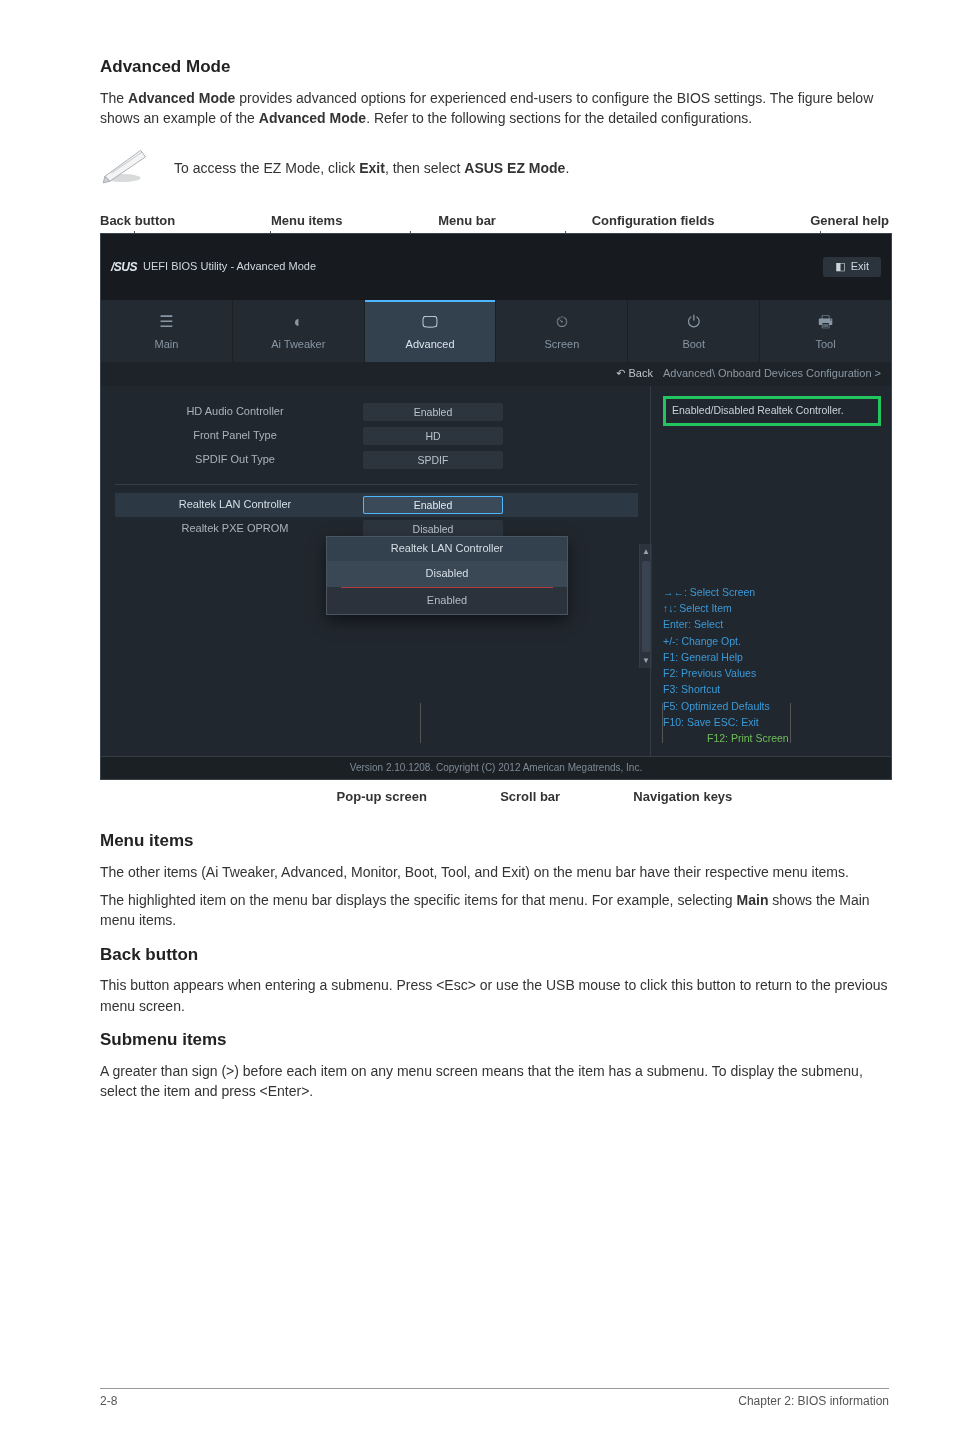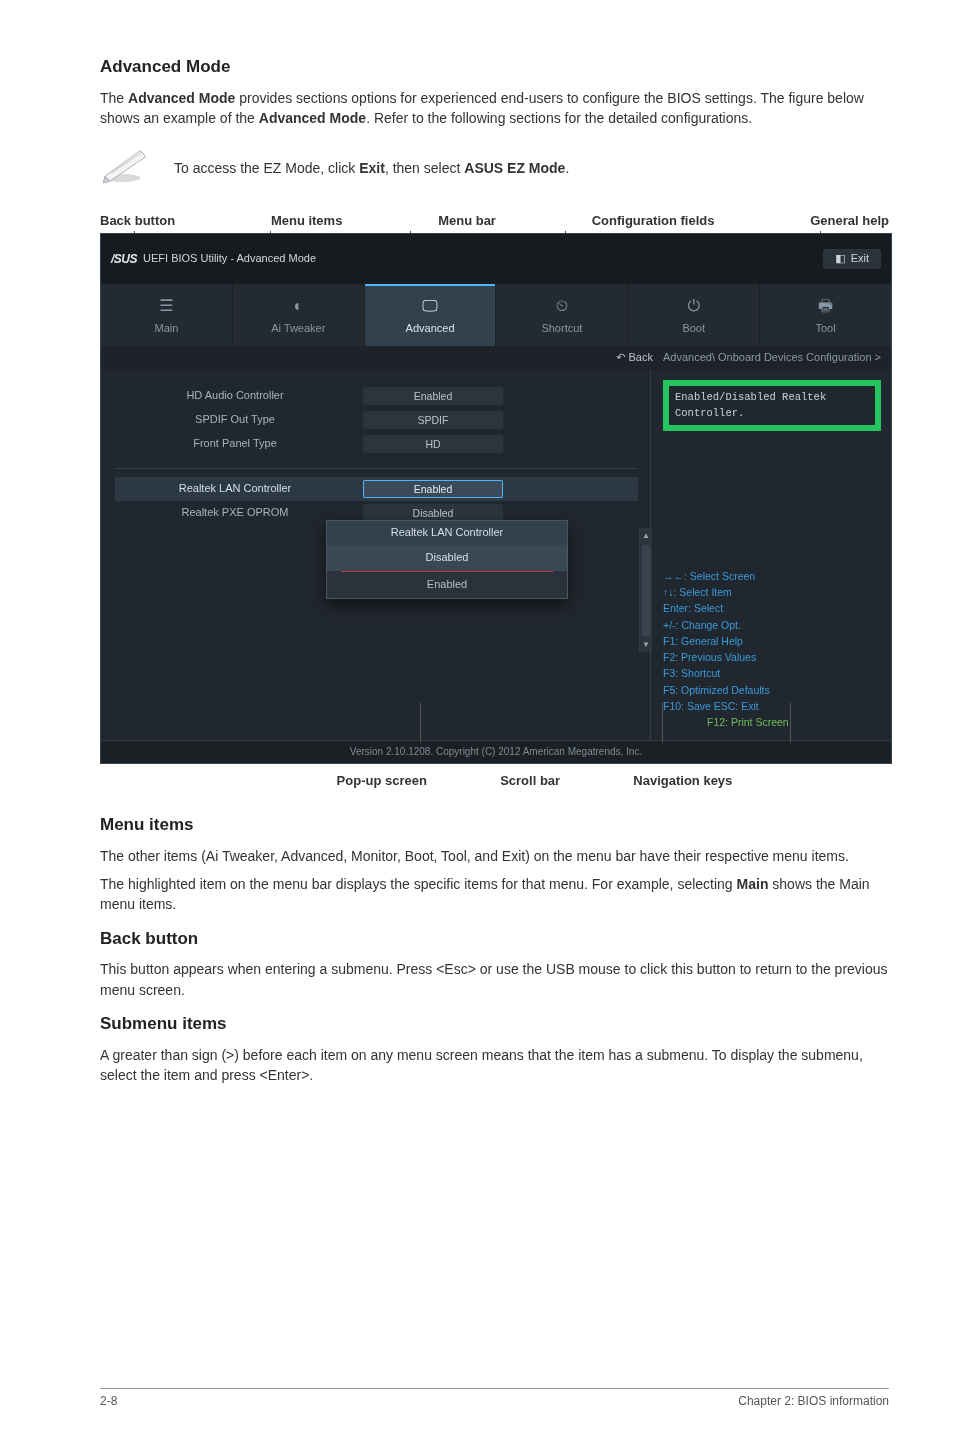--- a/index.html
+++ b/index.html
@@ -52,21 +52,21 @@
     border: 1px solid #3a444f;
     color: #b9c3cc;
     font-size: 11px;
     position: relative;
   }
   .bios-top {
     display: flex;
     align-items: center;
     height: 34px;
     background: #171b20;
-    padding: 8px 10px;
+    padding: 16px 10px;
   }
   .asus-logo {
     font-weight: bold;
     font-style: italic;
     color: #dfe7ee;
     font-size: 12px;
     letter-spacing: -0.5px;
   }
   .bios-title { color: #cfd7de; margin-left: 6px; }
   .exit-pill {
@@ -128,25 +128,24 @@
   }
   .right-panel {
     width: 218px;
     border-left: 1px solid #343c46;
     padding: 10px 10px 10px 12px;
     position: relative;
     display: flex;
     flex-direction: column;
   }
   .hint-box {
-    border: 6px solid #22c55e;
+    border: 3px solid #22c55e;
     color: #c9d1d8;
     padding: 4px 6px;
     font-size: 10.5px;
-    font-family: Liberation Mono, monospace;
   }
   .keys-box {
     margin-top: auto;
     color: #3a9ad9;
     font-size: 10.5px;
     line-height: 1.55;
   }
   .keys-box .green { color: #6fbf59; padding-left: 44px; }
 
   .group-divider {
@@ -287,21 +286,21 @@
 
   .shot-wrap { position: relative; }
 </style>
 </head>
 <body>
 
 <div class="page">
 
   <h2 class="section">Advanced Mode</h2>
   <p>
-    <span>The </span><span class="bold">Advanced Mode</span><span> provides sections options for experienced end-users to configure the BIOS settings. The figure below shows an example of the </span><span class="bold">Advanced Mode</span><span>. Refer to the following sections for the detailed configurations.</span>
+    <span>The </span><span class="bold">Advanced Mode</span><span> provides advanced options for experienced end-users to configure the BIOS settings. The figure below shows an example of the </span><span class="bold">Advanced Mode</span><span>. Refer to the following sections for the detailed configurations.</span>
   </p>
 
   <div class="note-row">
     <div class="note-icon">
       <svg viewBox="0 0 64 48">
         <ellipse cx="28" cy="40" rx="22" ry="5" fill="#d9dadb"></ellipse>
         <polygon points="6,38 50,6 56,14 12,44" fill="#f4f4f4" stroke="#9aa0a6" stroke-width="1"></polygon>
         <polygon points="6,38 12,44 4,46" fill="#cfd2d5" stroke="#9aa0a6" stroke-width="1"></polygon>
         <line x1="14" y1="34" x2="52" y2="8" stroke="#b8bcc0" stroke-width="1"></line>
       </svg>
@@ -346,21 +345,21 @@
         <div class="tab">
           <span class="ticon">◐</span>
           <span>Ai Tweaker</span>
         </div>
         <div class="tab active">
           <span class="ticon">🖵</span>
           <span>Advanced</span>
         </div>
         <div class="tab">
           <span class="ticon">⏲</span>
-          <span>Shortcut</span>
+          <span>Screen</span>
         </div>
         <div class="tab">
           <span class="ticon">⏻</span>
           <span>Boot</span>
         </div>
         <div class="tab">
           <span class="ticon">🖶</span>
           <span>Tool</span>
         </div>
       </div>
@@ -373,26 +372,26 @@
         <span>Advanced\ Onboard Devices Configuration &gt;</span>
       </div>
 
       <div class="body-area">
         <div class="left-panel">
           <div class="row">
             <span class="label">HD Audio Controller</span>
             <span class="valpill">Enabled</span>
           </div>
           <div class="row">
+            <span class="label">Front Panel Type</span>
+            <span class="valpill">HD</span>
+          </div>
+          <div class="row">
             <span class="label">SPDIF Out Type</span>
             <span class="valpill">SPDIF</span>
-          </div>
-          <div class="row">
-            <span class="label">Front Panel Type</span>
-            <span class="valpill">HD</span>
           </div>
 
           <div class="group-divider"></div>
 
           <div class="row selected">
             <span class="label">Realtek LAN Controller</span>
             <span class="valpill sel">Enabled</span>
           </div>
           <div class="row">
             <span class="label">Realtek PXE OPROM</span>

